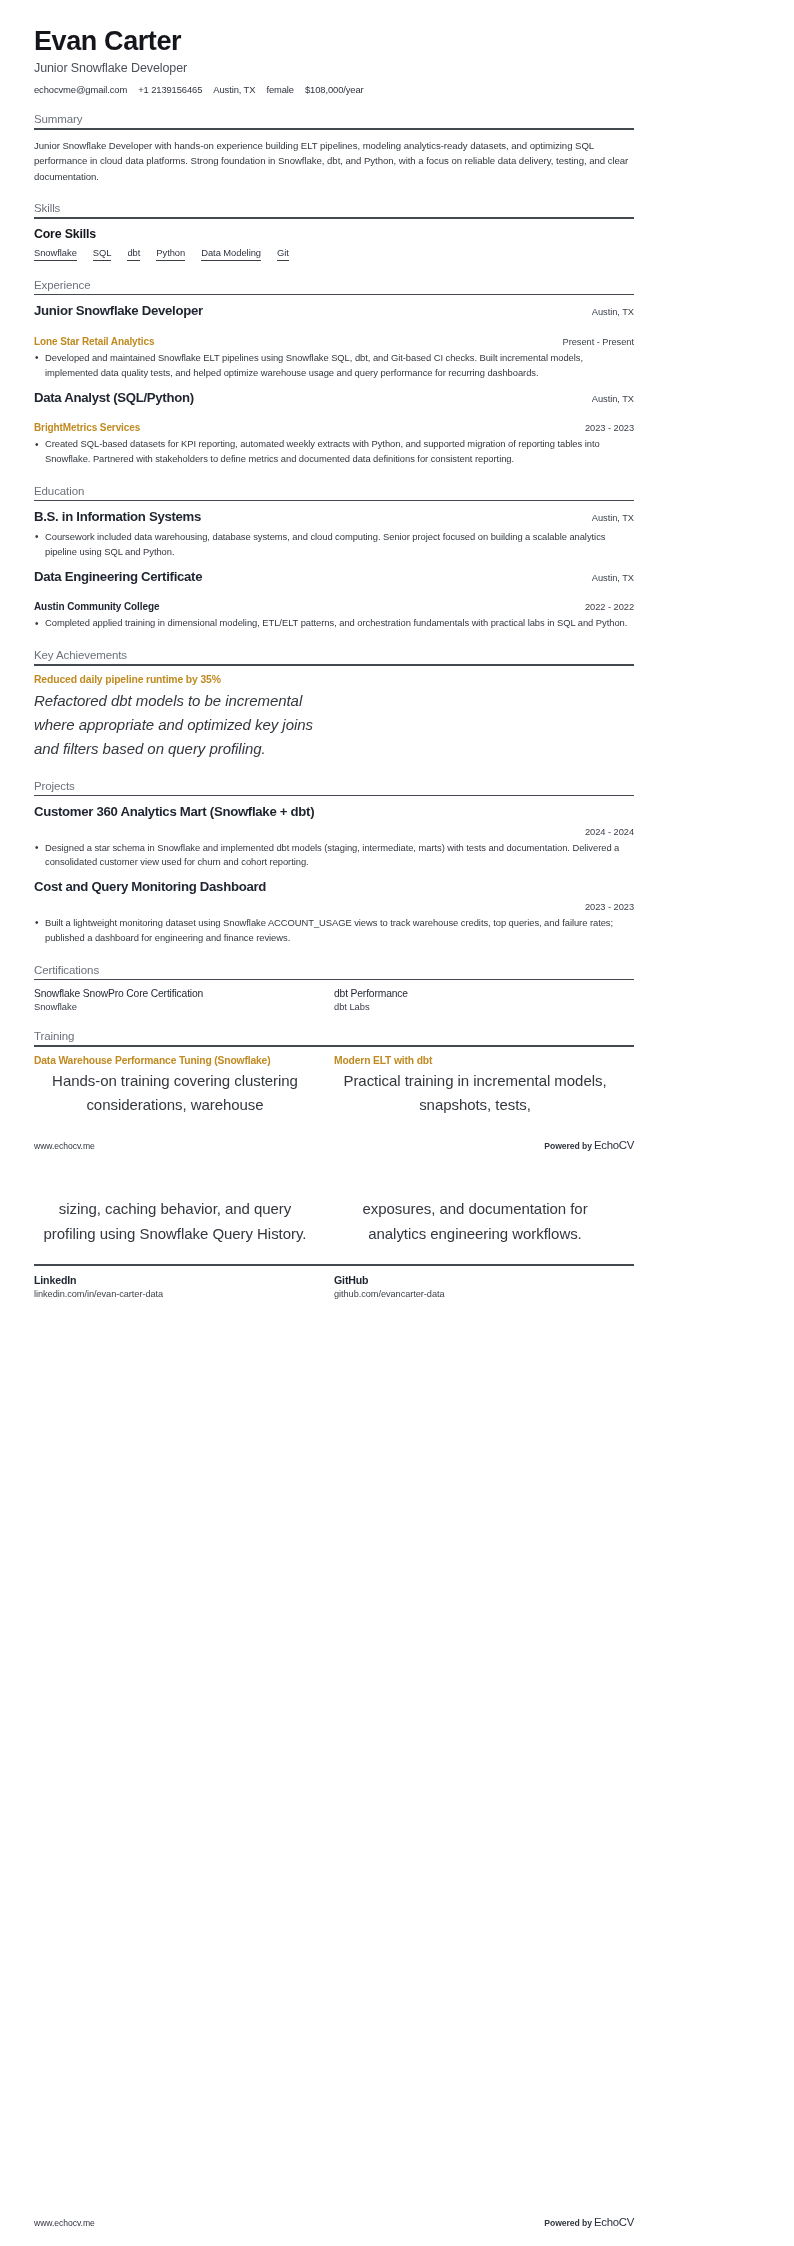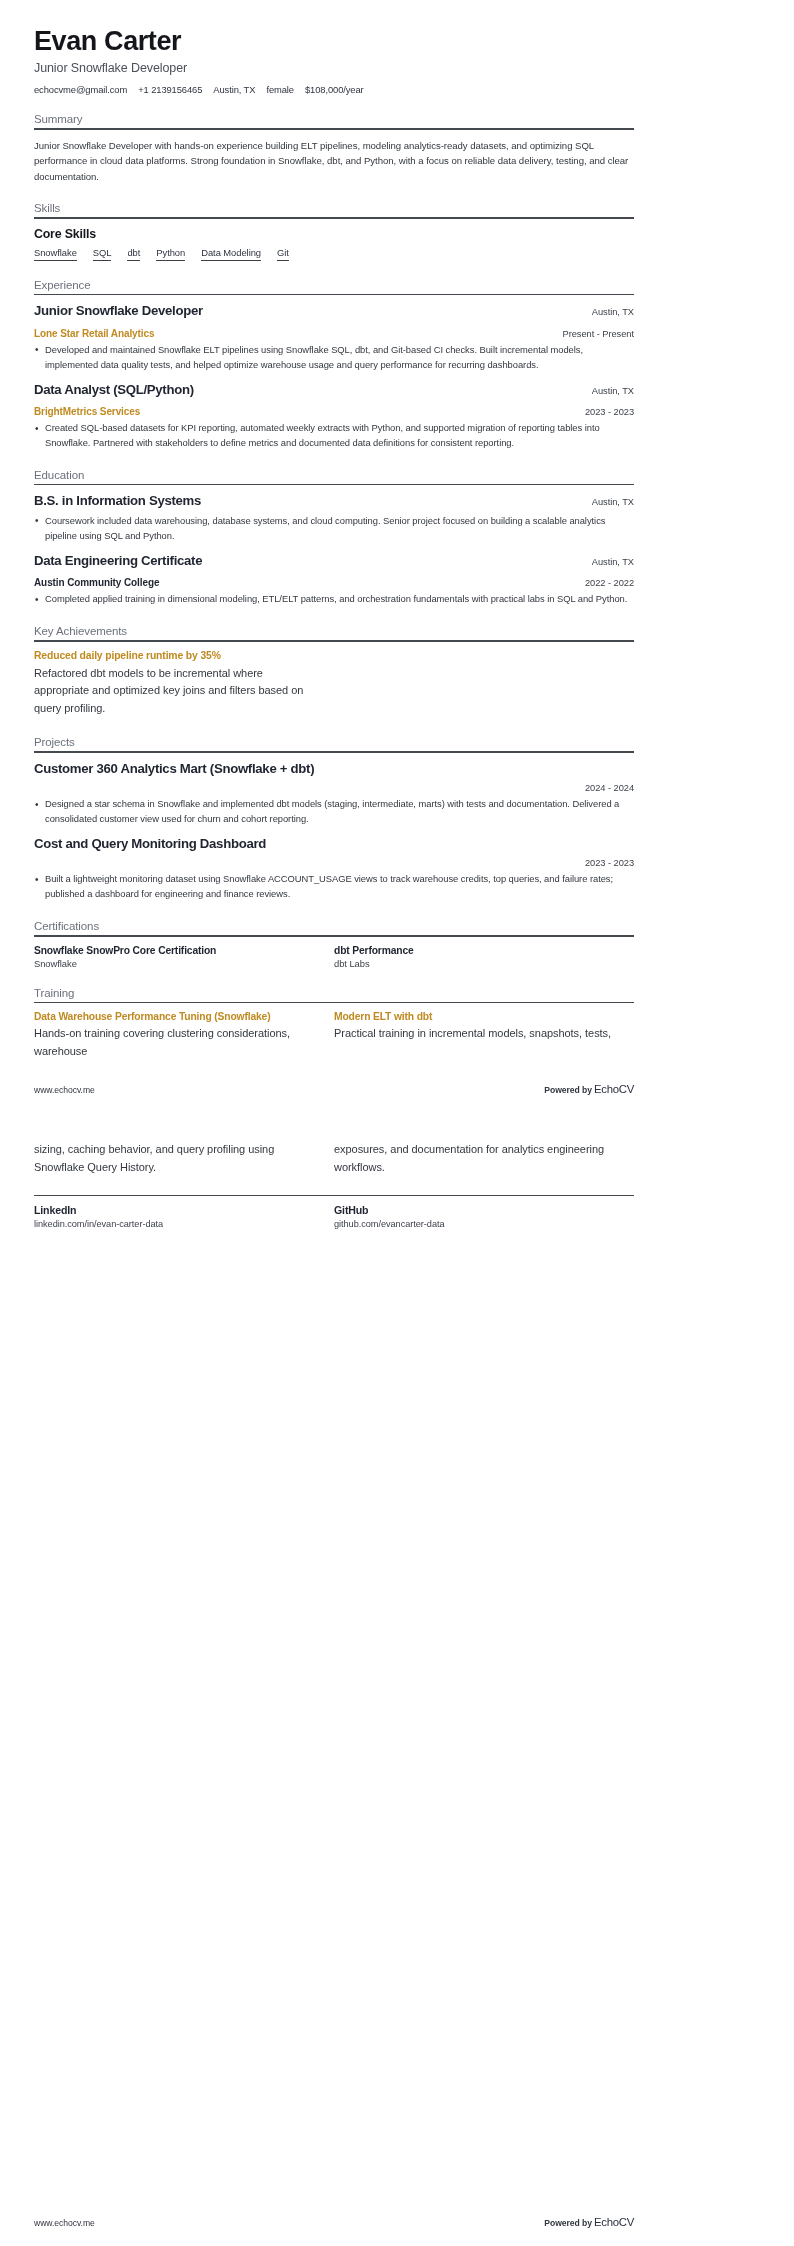--- a/index.html
+++ b/index.html
@@ -101,21 +101,21 @@
     font-size:9.3px;
     color:#3c414a;
     white-space:nowrap;
     letter-spacing:-0.05px;
   }
   .entry-sub {
     display:flex;
     justify-content:space-between;
     align-items:baseline;
     gap:14px;
-    margin-top:8px;
+    margin-top:16px;
   }
   .org-gold {
     font-size:10px;
     font-weight:bold;
     color:#c08a21;
     letter-spacing:-0.1px;
   }
   .org-dark {
     font-size:10px;
     font-weight:bold;
@@ -160,49 +160,51 @@
   }
   .two-col > div { width:50%; padding-right:18px; }
   .ach-title {
     font-size:10.4px;
     font-weight:bold;
     color:#c08a21;
     letter-spacing:-0.15px;
     margin-bottom:4px;
   }
   .ach-body {
-    font-size:11px;
+    font-size:15px;
     line-height:1.62;
     color:#33383f;
     letter-spacing:-0.05px;
+    font-style:italic;
   }
   .cert-title {
     font-size:10.3px;
-    font-weight:bold;
+    font-weight:normal;
     color:#1f2430;
     letter-spacing:-0.15px;
     margin-bottom:2px;
   }
   .cert-issuer {
     font-size:9.4px;
     color:#3c414a;
     letter-spacing:-0.05px;
   }
   .train-title {
     font-size:10.3px;
     font-weight:bold;
     color:#c08a21;
     letter-spacing:-0.15px;
     margin-bottom:3px;
   }
   .train-body {
-    font-size:11px;
+    font-size:15px;
     line-height:1.62;
     color:#33383f;
     letter-spacing:-0.05px;
+    text-align:center;
   }
   .link-title {
     font-size:10.6px;
     font-weight:bold;
     color:#1f2430;
     letter-spacing:-0.15px;
     margin-bottom:3px;
   }
   .link-url {
     font-size:9.2px;

